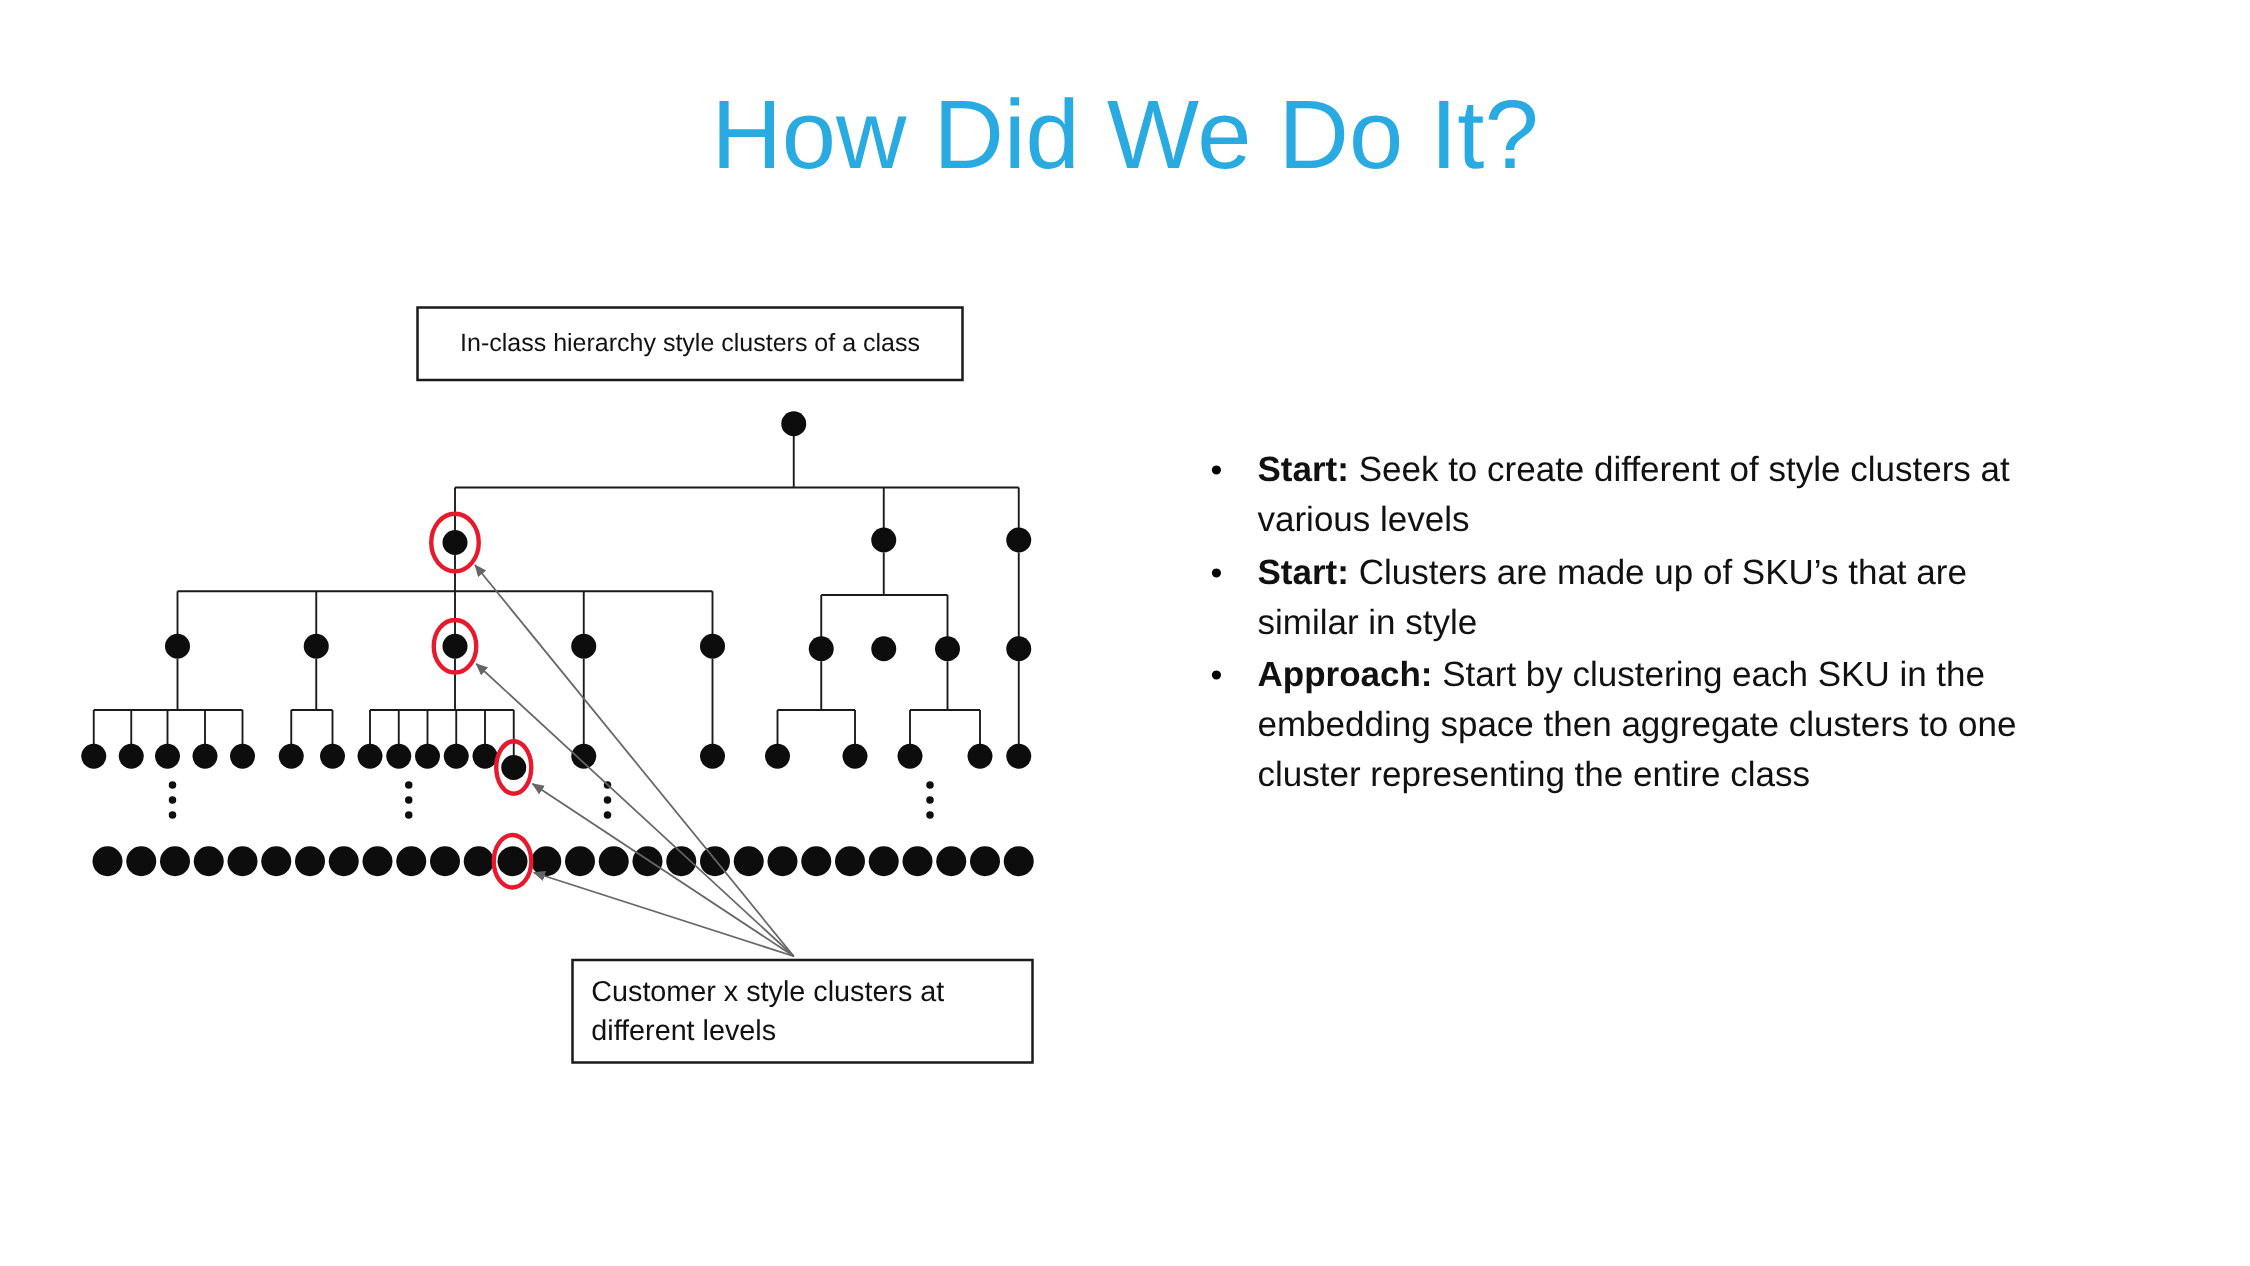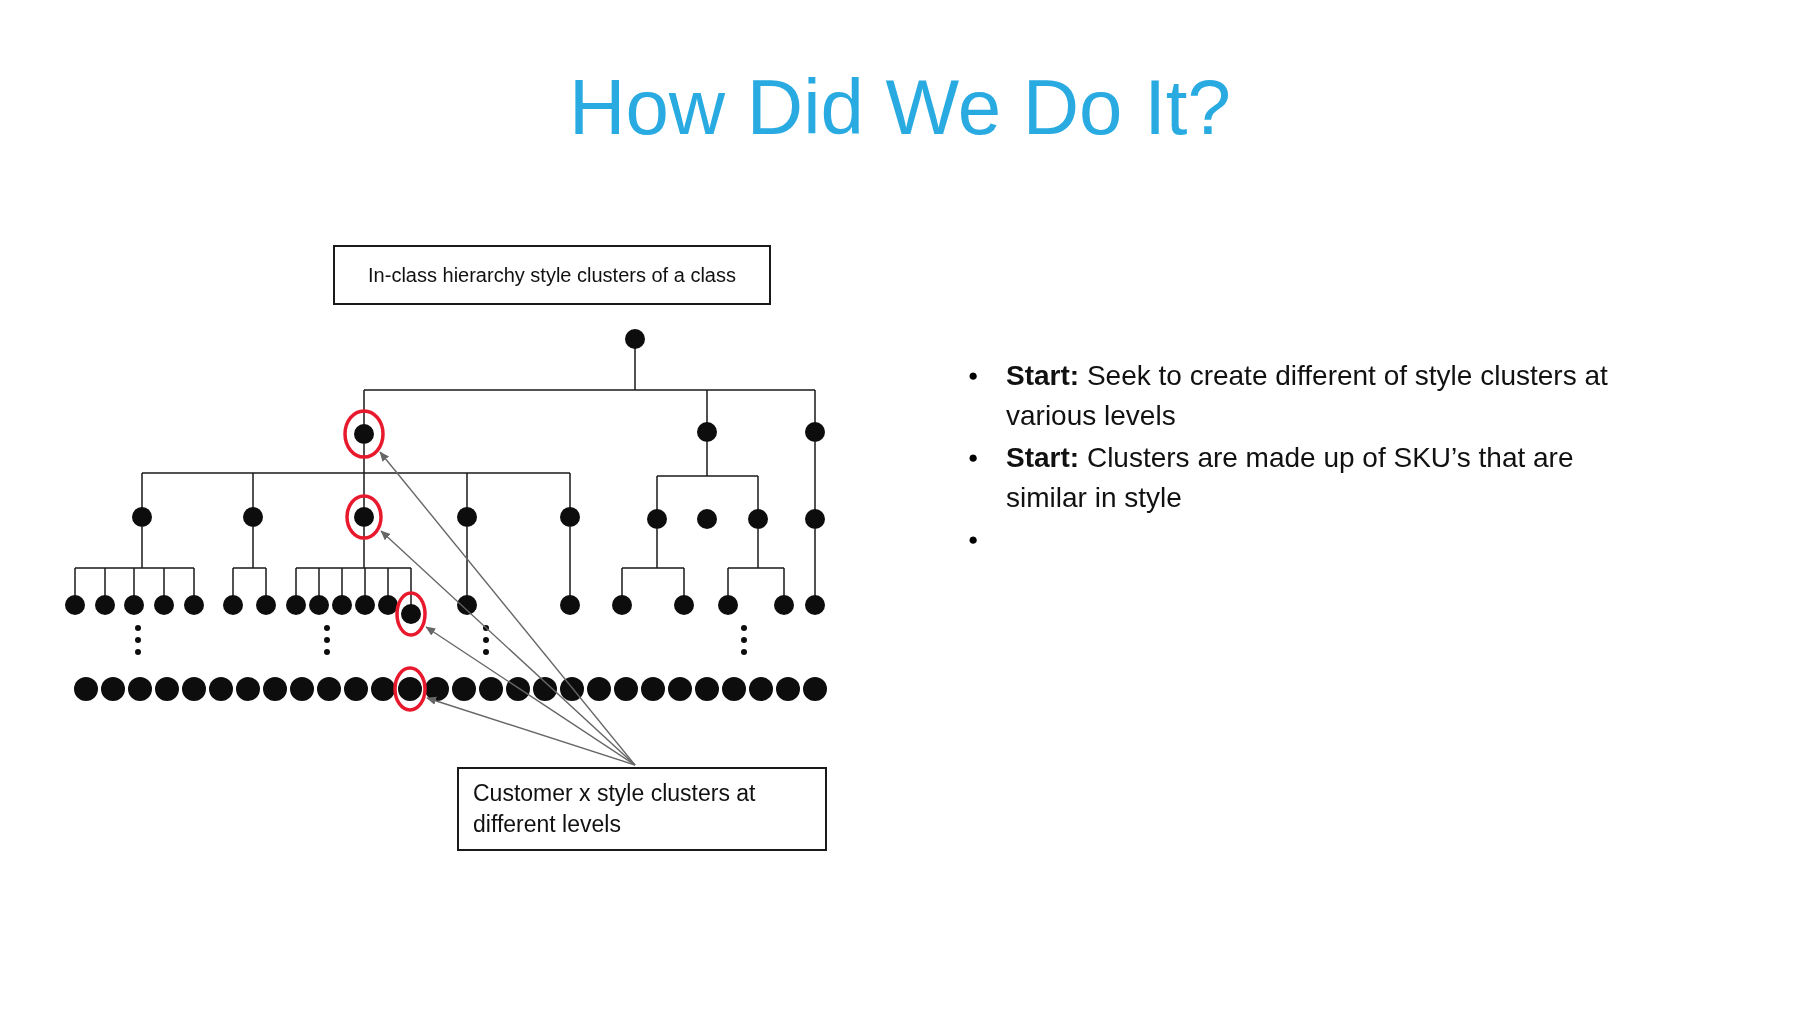--- a/index.html
+++ b/index.html
@@ -212,16 +212,18 @@
       <span class="bullet-text"><b>Start:</b>
         <span>Seek to create different of style clusters at various levels</span></span>
     </li>
     <li>
       <span class="marker">●</span>
       <span class="bullet-text"><b>Start:</b>
         <span>Clusters are made up of SKU’s that are similar in style</span></span>
     </li>
     <li>
       <span class="marker">●</span>
+      <span class="bullet-text"><b>Approach:</b>
+        <span>Start by clustering each SKU in the embedding space then aggregate clusters to one cluster representing the entire class</span></span>
     </li>
   </ul>
 
 </div>
 
 </body></html>

